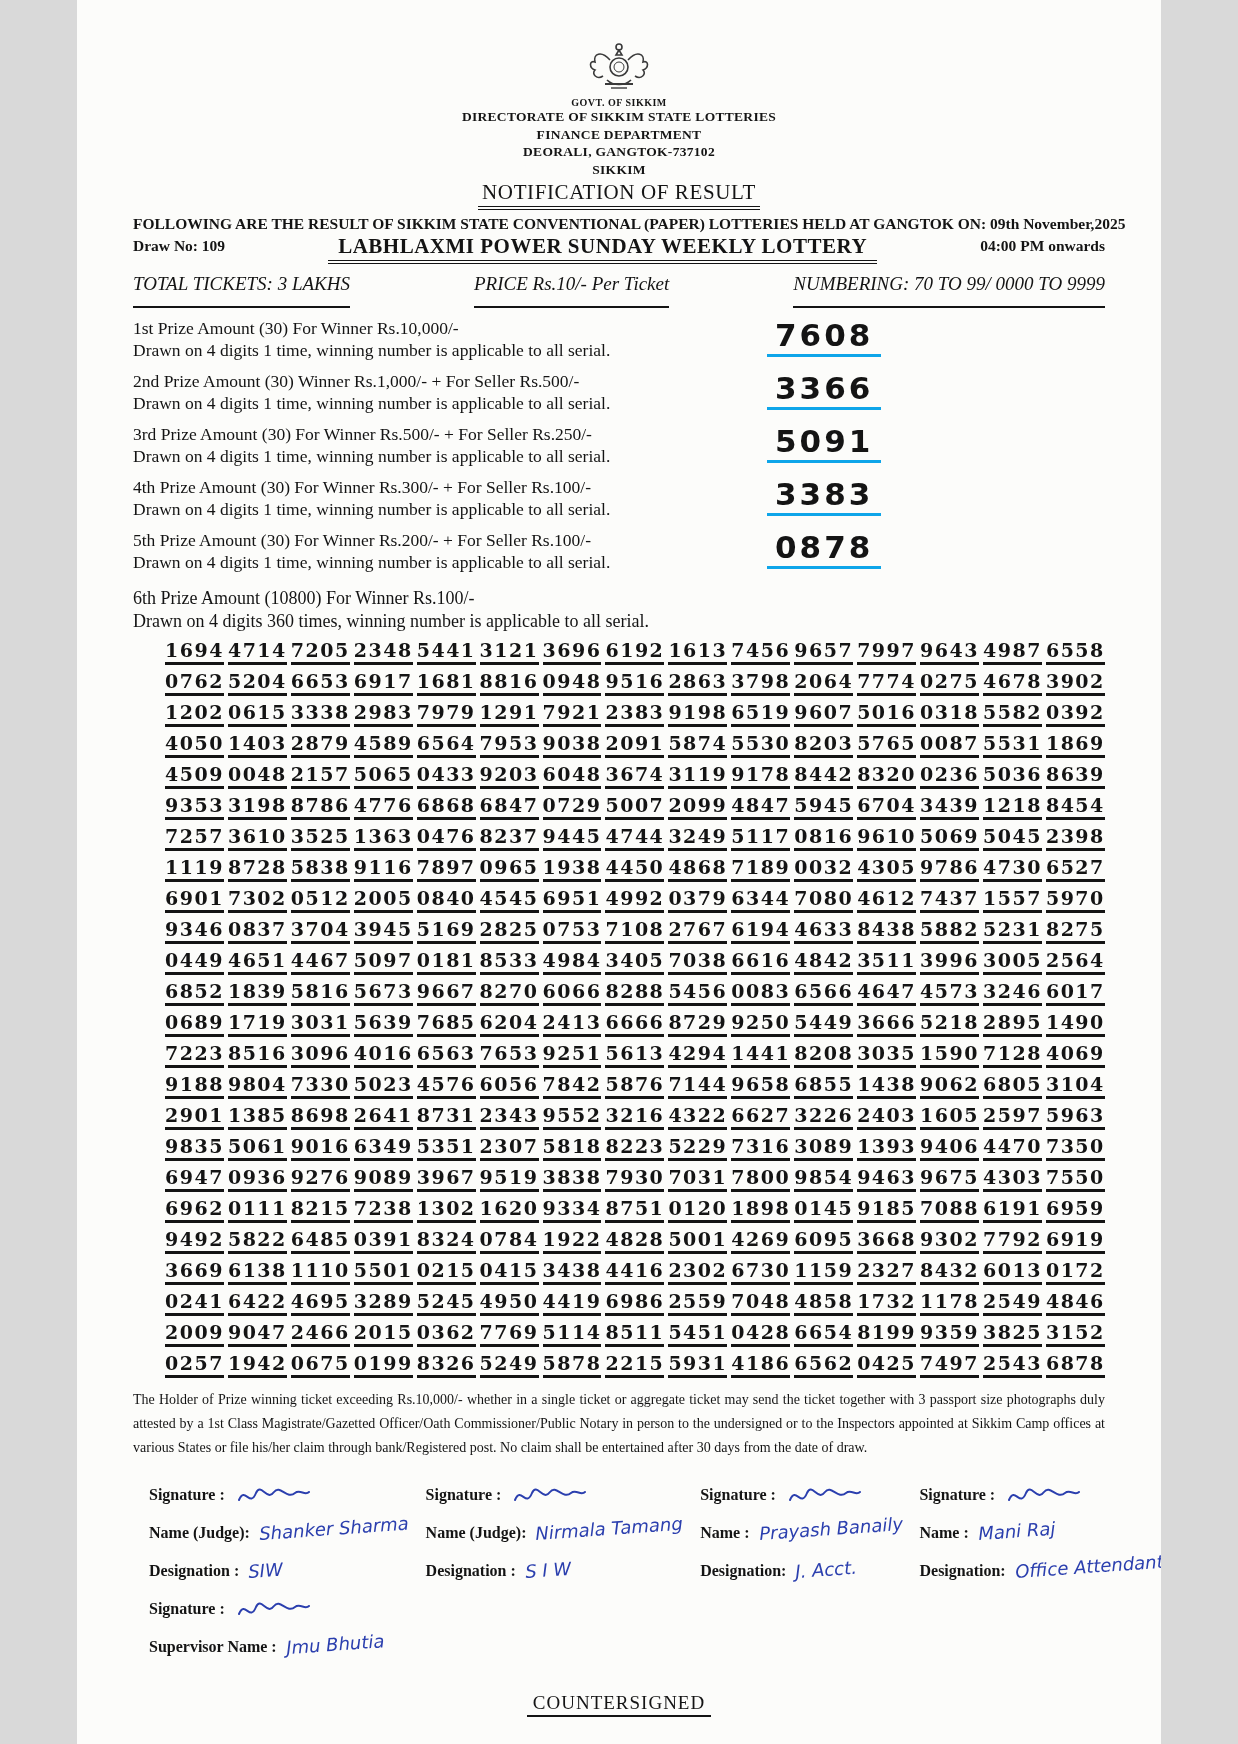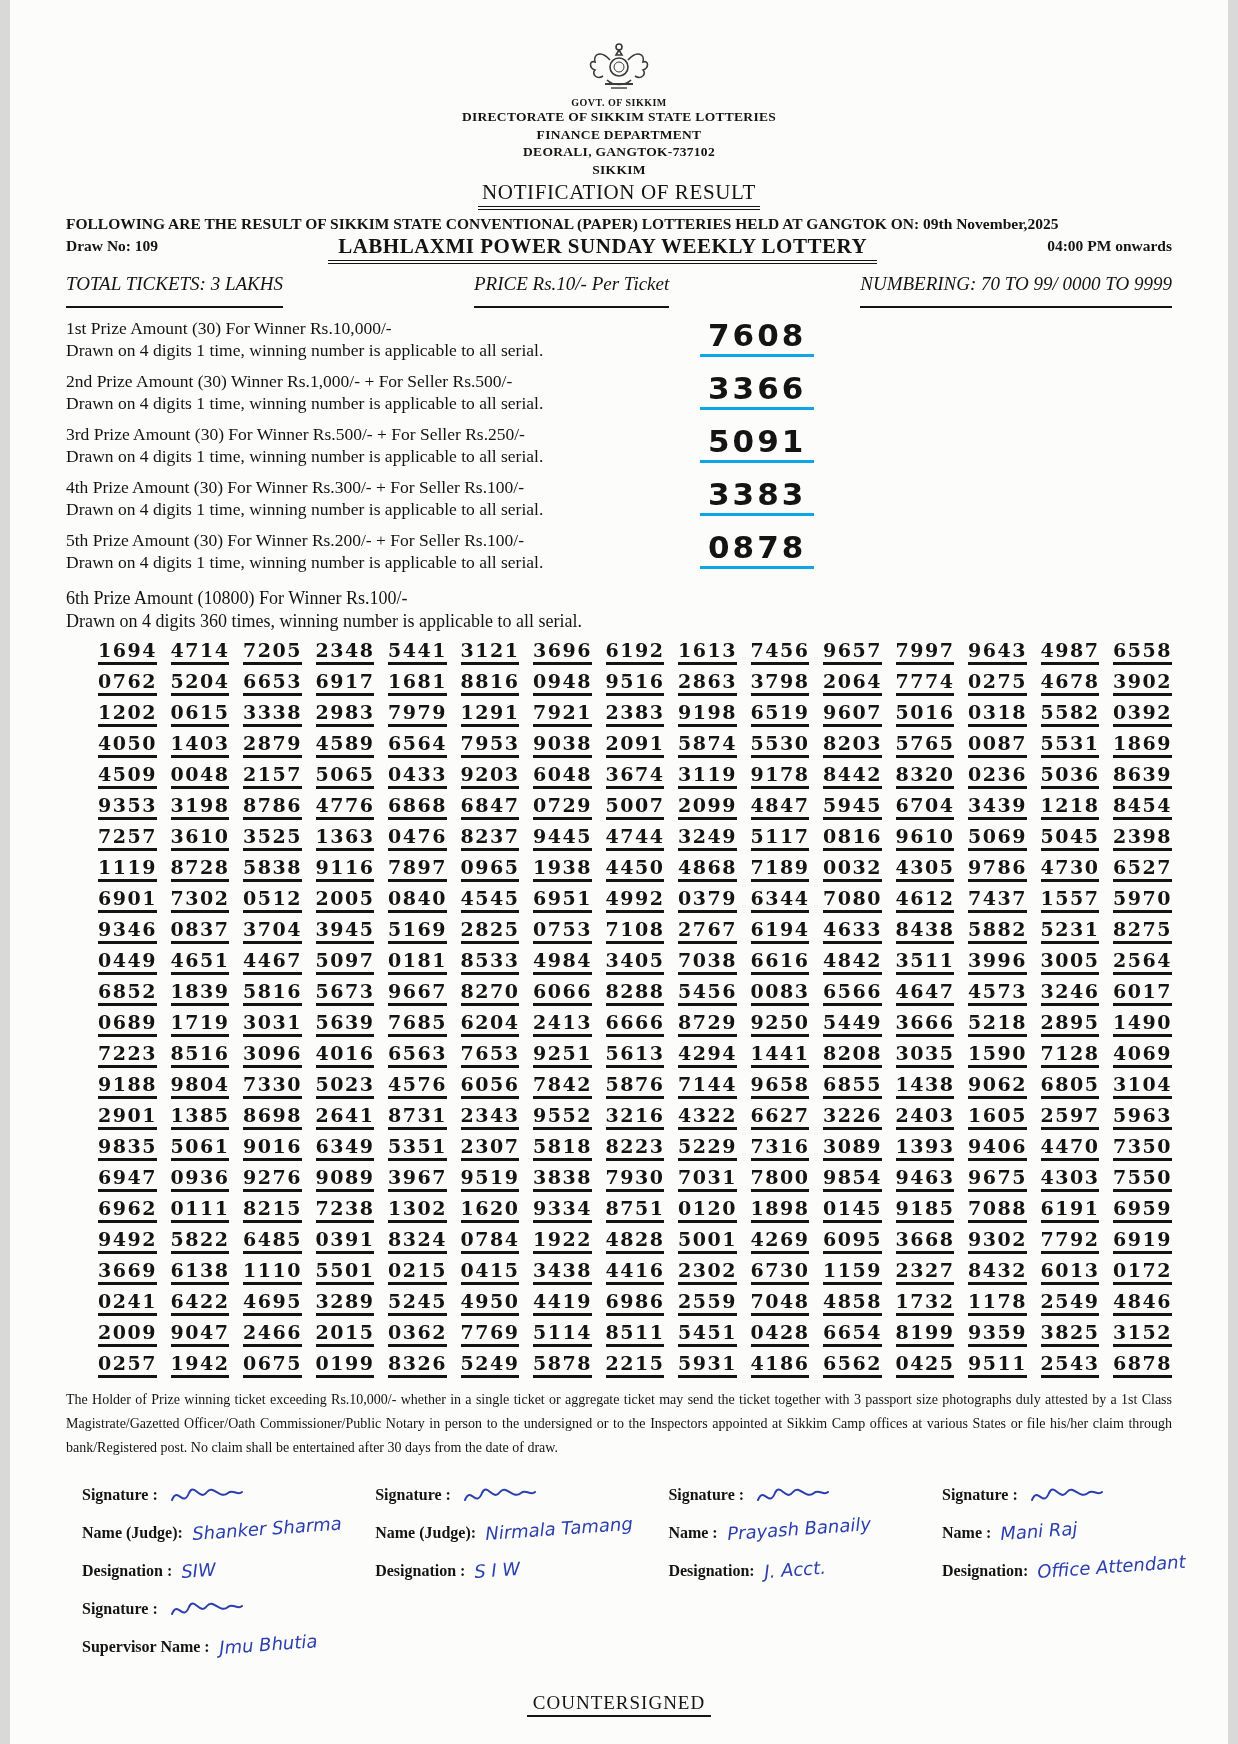--- a/index.html
+++ b/index.html
@@ -1,18 +1,18 @@
 <!DOCTYPE html>
 <html><head>
 <meta charset="utf-8">
 <style>
   * { box-sizing: border-box; }
   html,body { margin:0; padding:0; background:#d9d9d9; }
   .page {
-    width:1218px; height:1744px; margin:0 auto; position:relative;
+    width:1084px; height:1744px; margin:0 auto; position:relative;
     background:#fcfcfa; color:#141414; overflow:hidden;
     font-family:"Liberation Serif", serif;
     padding:40px 56px 0 56px;
   }
   
   .hdr { text-align:center; }
   .emblem { display:block; margin:0 auto; }
   .emblem-caption { font-size:10px; font-weight:bold; letter-spacing:.5px; margin-top:1px; }
   .org-line { font-weight:bold; font-size:13.5px; line-height:17.5px; letter-spacing:.3px; }
   .ref-row { display:flex; justify-content:space-between; font-weight:bold; font-size:15.5px; margin-top:10px; }
@@ -546,21 +546,21 @@
           <span class="num">0675</span>
           <span class="num">0199</span>
           <span class="num">8326</span>
           <span class="num">5249</span>
           <span class="num">5878</span>
           <span class="num">2215</span>
           <span class="num">5931</span>
           <span class="num">4186</span>
           <span class="num">6562</span>
           <span class="num">0425</span>
-          <span class="num">9511</span>
+          <span class="num">7497</span>
           <span class="num">2543</span>
           <span class="num">6878</span>
         </div>
       </div>
   </section>
 
   <p class="claim-note">The Holder of Prize winning ticket exceeding Rs.10,000/- whether in a single ticket or aggregate ticket may send the ticket together with 3 passport size photographs duly attested by a 1st Class Magistrate/Gazetted Officer/Oath Commissioner/Public Notary in person to the undersigned or to the Inspectors appointed at Sikkim Camp offices at various States or file his/her claim through bank/Registered post. No claim shall be entertained after 30 days from the date of draw.</p>
 
   <section class="signatures" id="signatures">
       <div class="sig-col c1">

